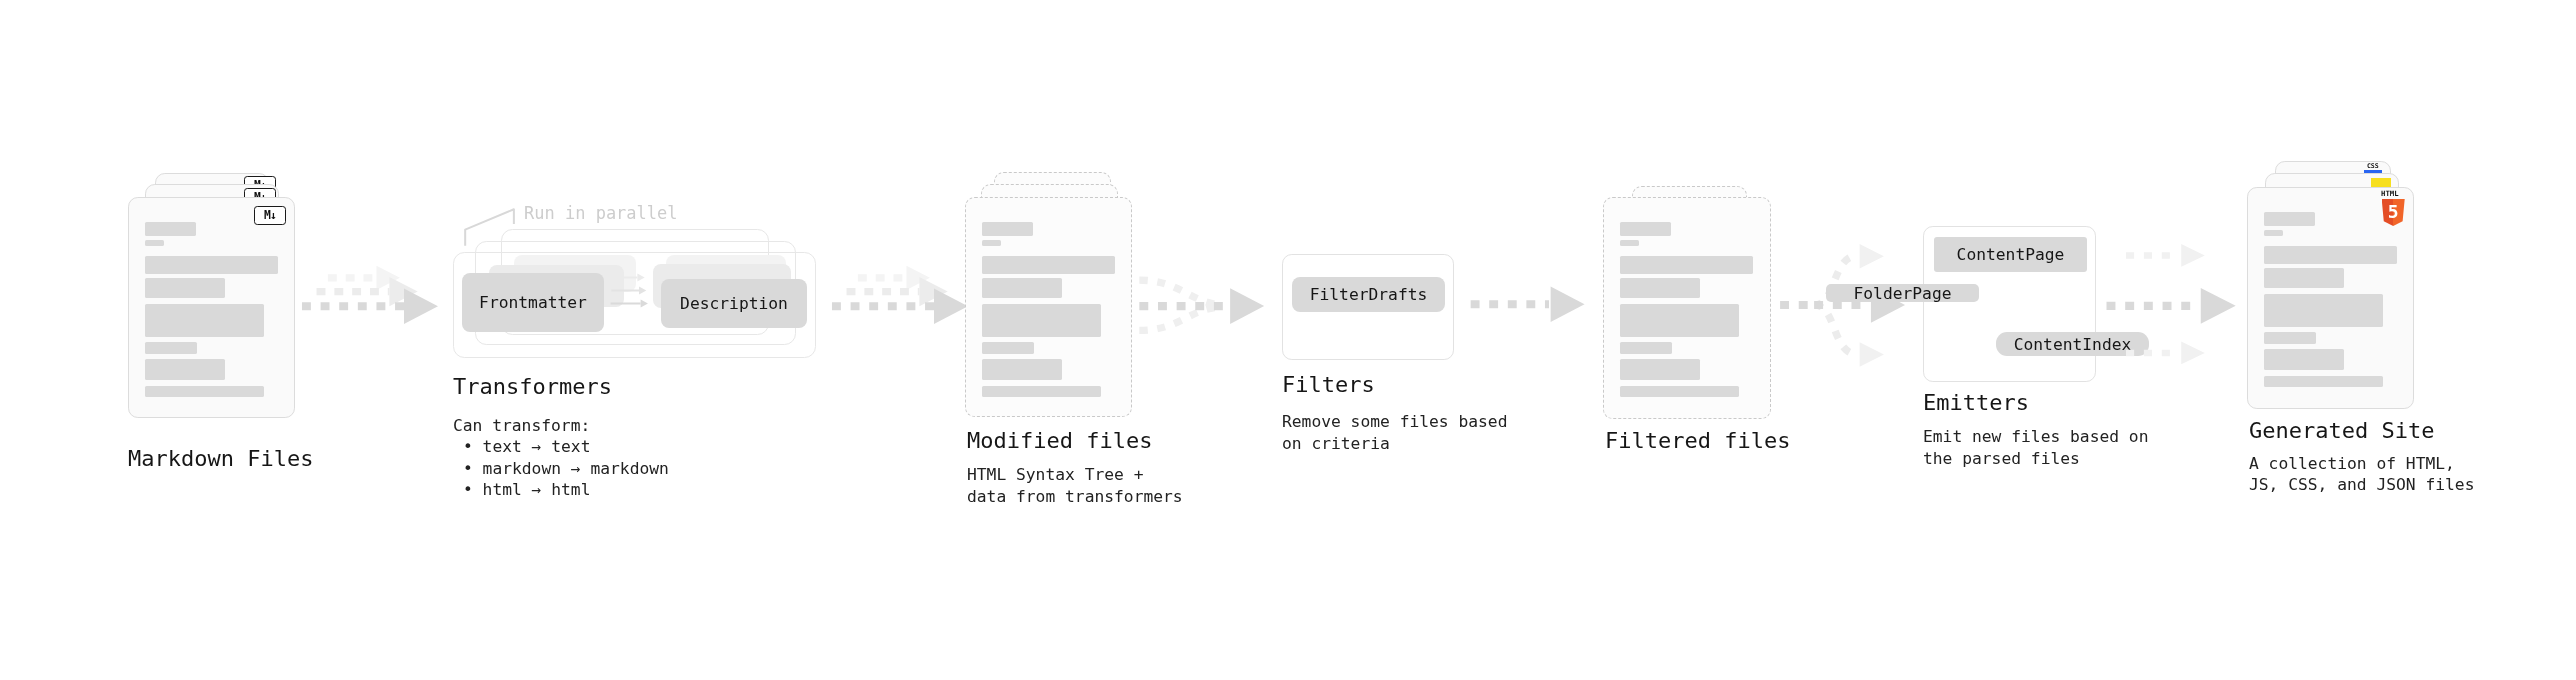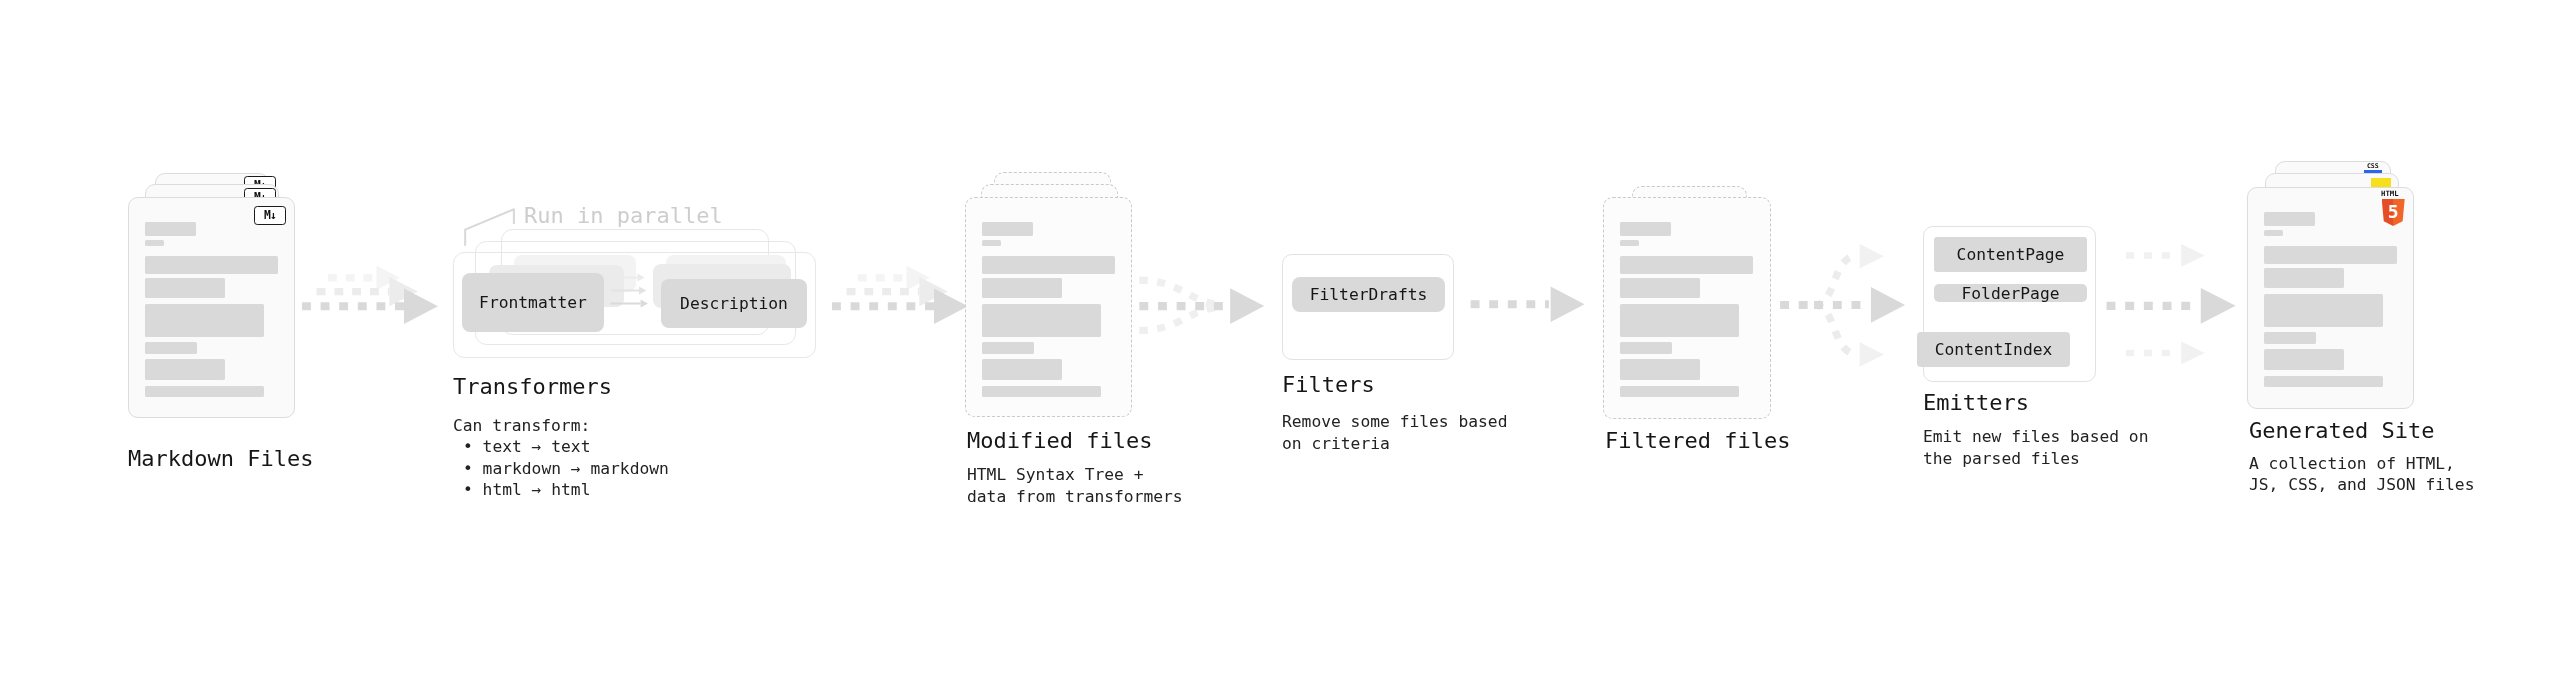--- a/index.html
+++ b/index.html
@@ -17,21 +17,21 @@
   .sk5{top:106px;width:119px;height:32.5px}
   .sk6{top:144px;width:52px;height:12.2px}
   .sk7{top:161px;width:80px;height:21px}
   .sk8{top:188px;width:119px;height:11.4px}
   .badge-md{position:absolute;width:32px;height:18.7px;background:#fff;border:1.6px solid #1a1a1a;
             border-radius:3.3px;display:flex;align-items:center;justify-content:center;
             font-weight:bold;font-size:11.4px;color:#111;letter-spacing:-0.8px;}
   
   .stage-title{position:absolute;font-size:22px;line-height:24.4px;font-weight:500;color:#161616;white-space:nowrap;}
   .stage-desc{position:absolute;font-size:16.3px;line-height:22px;color:#222;white-space:pre-line;}
-  .annotation{position:absolute;font-size:22px;color:#cdcdcd;white-space:nowrap;text-align:center;}
+  .annotation{position:absolute;font-size:17px;color:#cdcdcd;white-space:nowrap;text-align:center;}
   .bullet{position:absolute;font-size:16.3px;line-height:21px;color:#222;white-space:nowrap;}
   
   .chip{position:absolute;background:#d9d9d9;border-radius:8.1px;display:flex;align-items:center;
         justify-content:center;font-size:16.3px;color:#161616;white-space:nowrap;}
   .ghost{position:absolute;border-radius:8.1px;}
   .g1{background:#ebebeb}.g2{background:#f3f3f3}
   .outline-card{position:absolute;border:1.6px solid #e7e7e7;border-radius:11.4px;}
   .panel{position:absolute;border:1.6px solid #e2e2e2;border-radius:9.8px;background:#fff;}
   
   .css-badge{position:absolute;width:19.5px;text-align:center;}
@@ -182,22 +182,22 @@
     <polygon points="103,10 103,40 133,25" fill="#f1f1f1"></polygon>
     <path d="M47,85 C75,85 68,144 100,146" fill="none" stroke="#ececec" stroke-width="9" stroke-dasharray="10 12"></path>
     <polygon points="103,131 103,161 133,146" fill="#f1f1f1"></polygon>
     <line x1="47" y1="85" x2="115" y2="85" stroke="#d9d9d9" stroke-width="10" stroke-dasharray="11 12"></line>
     <polygon points="117,63 117,107 159,85" fill="#d9d9d9"></polygon>
   </svg>
 
   <div>
     <div class="panel" style="left:1923px;top:226px;width:173px;height:156px"></div>
     <div class="chip" style="left:1934px;top:237px;width:153px;height:35px;border-radius:3px">ContentPage</div>
-    <div class="chip" style="left:1934px;top:284px;width:153px;height:18px;border-radius:5px">FolderPage</div>
-    <div class="chip" style="left:1917px;top:332px;width:153px;height:35px;border-radius:4px">ContentIndex</div>
+    <div class="chip" style="left:1826px;top:284px;width:153px;height:18px;border-radius:5px">FolderPage</div>
+    <div class="chip" style="left:1996px;top:332px;width:153px;height:24px;border-radius:11px">ContentIndex</div>
     <div class="stage-title" style="left:1923px;top:391px">Emitters</div>
     <div class="stage-desc" style="left:1923px;top:426px">Emit new files based on
 the parsed files</div>
   </div>
 
   <svg style="left:2103px;top:240px" width="137" height="130" viewBox="0 0 168 160">
     <line x1="28" y1="19" x2="94" y2="19" stroke="#f1f1f1" stroke-width="8" stroke-dasharray="10 12"></line>
     <polygon points="96,5 96,33 125,19" fill="#f1f1f1"></polygon>
     <line x1="4" y1="81" x2="118" y2="81" stroke="#d9d9d9" stroke-width="10" stroke-dasharray="11 12"></line>
     <polygon points="120,59 120,103 163,81" fill="#d9d9d9"></polygon>

